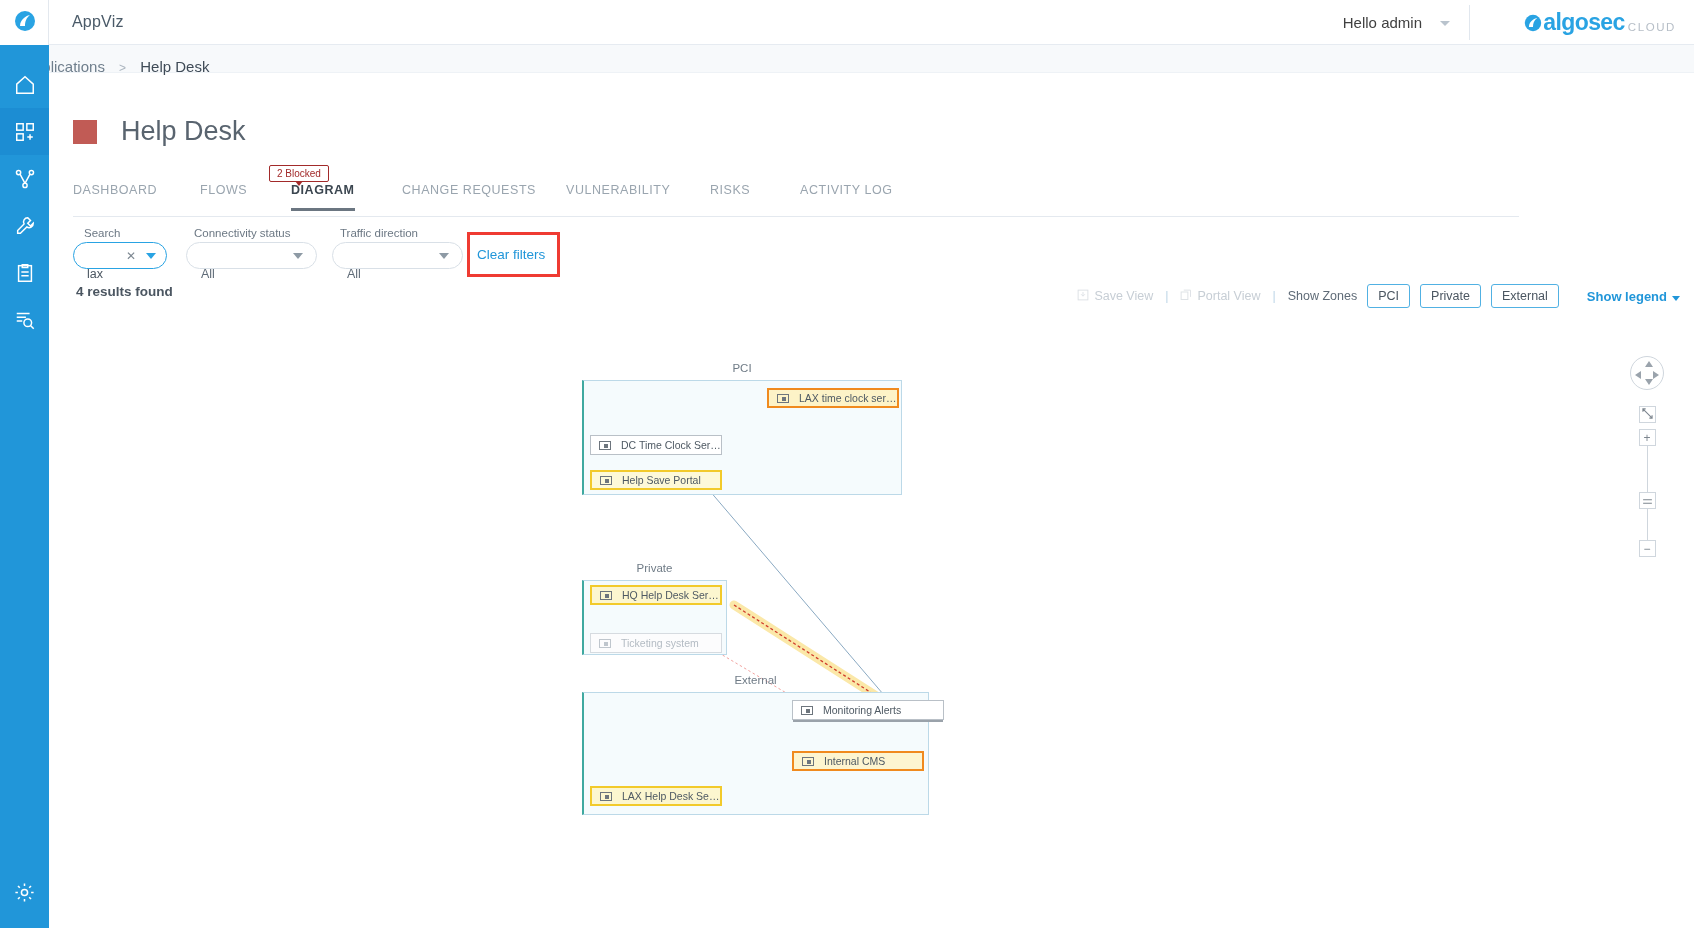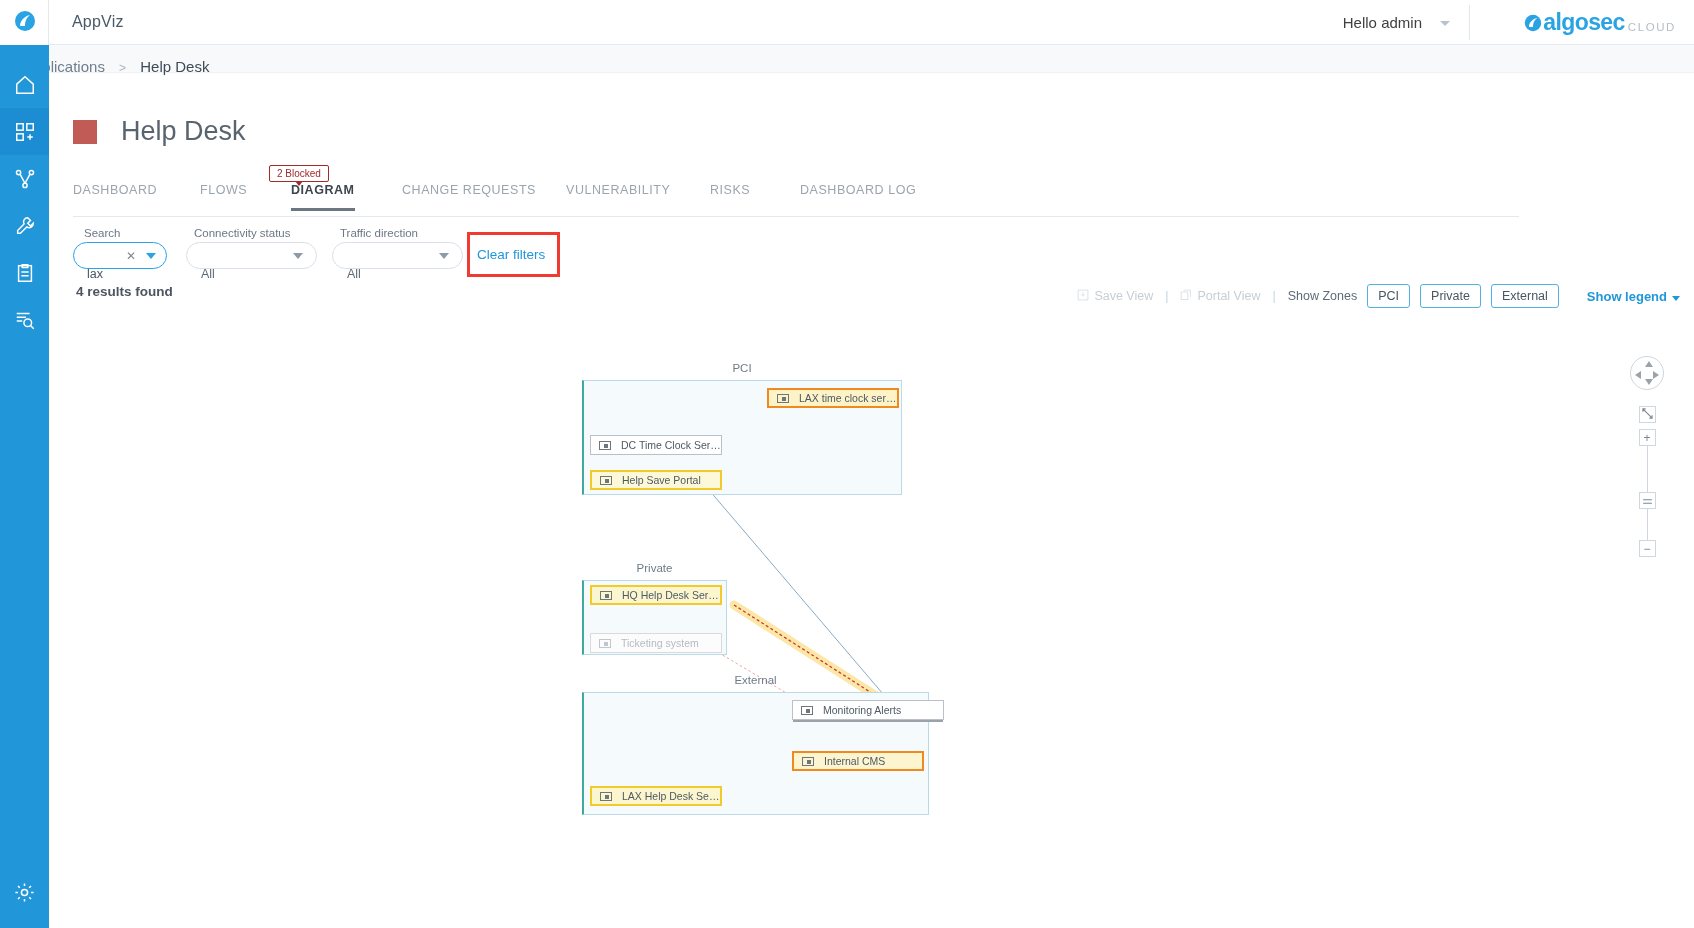--- a/index.html
+++ b/index.html
@@ -322,21 +322,21 @@
 </div>
 
 <div id="tabs">
   <div class="tab" style="left:0px;">DASHBOARD</div>
   <div class="tab" style="left:127px;">FLOWS</div>
   <div id="blocked-badge">2 Blocked</div>
   <div class="tab sel" style="left:218px;">DIAGRAM</div>
   <div class="tab" style="left:329px;">CHANGE REQUESTS</div>
   <div class="tab" style="left:493px;">VULNERABILITY</div>
   <div class="tab" style="left:637px;">RISKS</div>
-  <div class="tab" style="left:727px;">DASHBOARD LOG</div>
+  <div class="tab" style="left:727px;">ACTIVITY LOG</div>
 </div>
 
 <div class="flabel" style="left:84px; top:227px;">Search</div>
 <div class="pill" id="search-pill">
   <span class="ptx">lax</span>
   <span id="search-x">✕</span>
   <span class="pcaret"></span>
 </div>
 
 <div class="flabel" style="left:194px; top:227px;">Connectivity status</div>

